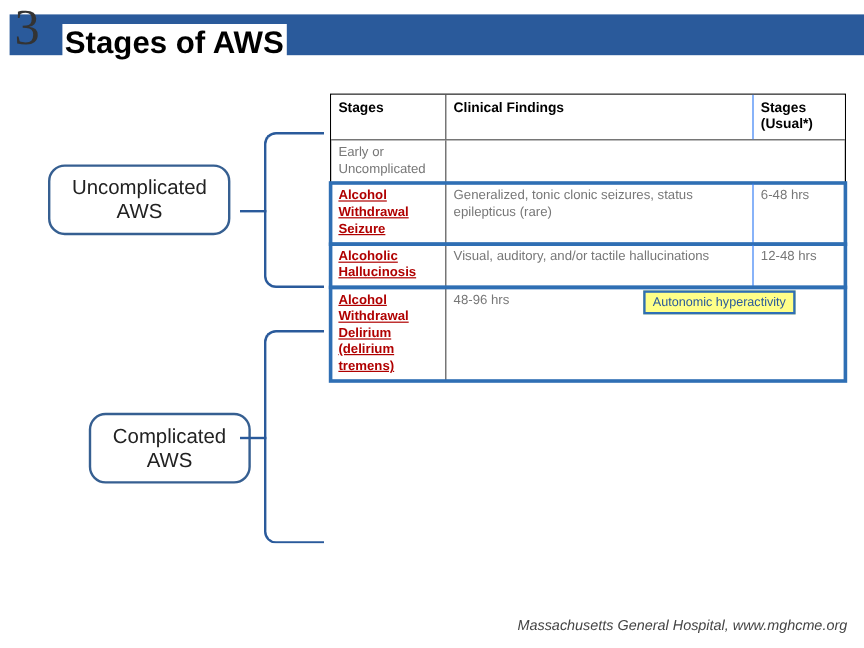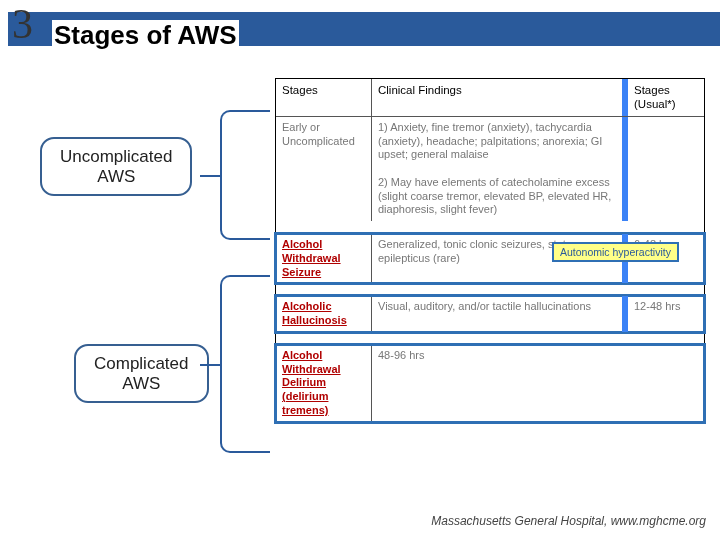--- a/index.html
+++ b/index.html
@@ -77,44 +77,44 @@
     position: absolute;
     top: 78px;
     left: 275px;
     width: 430px;
     border: 1px solid #000;
     background: #fff;
     font-size: 11px;
     line-height: 1.25;
   }
   .row { display: flex; border-top: 1px solid #555; }
-  .row.hdr { border-top: none; background: #fff; font-weight: normal; font-size: 11.5px; }
+  .row.hdr { border-top: none; background: #fff; font-weight: bold; font-size: 11.5px; }
   .c1 { width: 96px; padding: 4px 6px; border-right: 1px solid #555; }
-  .c2 { width: 256px; padding: 4px 6px; border-right: 6px solid #3b82f6; }
+  .c2 { width: 256px; padding: 4px 6px; border-right: 1px solid #3b82f6; }
   .c3 { width: 74px; padding: 4px 6px; }
   .red { color: #b00000; }
   .under { text-decoration: underline; }
   .blurry { color: #777; filter: blur(0.15px); }
-  .row-hl { position: relative; margin-top: 12px; }
+  .row-hl { position: relative; }
   .row-hl::before {
     content:"";
     position:absolute;
     left:-2px; right:-2px; top:-2px; bottom:-2px;
     border:3px solid #2f6fb4;
     pointer-events:none;
   }
   .callout {
     position: absolute;
     background: #ffff88;
     border: 2px solid #2f6fb4;
     font-size: 10.5px;
     padding: 2px 6px;
     color: #2a5a9b;
   }
-  #callout-auto { top: 242px; left: 536px; margin-left: 16px; }
+  #callout-auto { top: 242px; left: 536px; }
   .footer {
     position: absolute;
     bottom: 12px;
     right: 14px;
     font-size: 12px;
     font-style: italic;
     color: #444;
   }
 </style>
 </head>
@@ -135,23 +135,20 @@
 <div class="tbl">
   <div class="row hdr">
     <div class="c1">Stages</div>
     <div class="c2">Clinical Findings</div>
     <div class="c3">Stages (Usual*)</div>
   </div>
 
   <div class="row">
     <div class="c1 blurry" style="white-space:pre-line">Early or
 Uncomplicated</div>
-    <div class="c2 blurry" style="white-space:pre-line">1)  Anxiety, fine tremor (anxiety), tachycardia (anxiety), headache; palpitations; anorexia; GI upset; general malaise
-
-2)  May have elements of catecholamine excess (slight coarse tremor, elevated BP, elevated HR, diaphoresis, slight fever)</div>
   </div>
 
   <div class="row row-hl">
     <div class="c1 red under" style="white-space:pre-line;font-weight:bold">Alcohol
 Withdrawal
 Seizure</div>
     <div class="c2 blurry">Generalized, tonic clonic seizures, status epilepticus (rare)</div>
     <div class="c3 blurry">6-48 hrs</div>
   </div>
 

